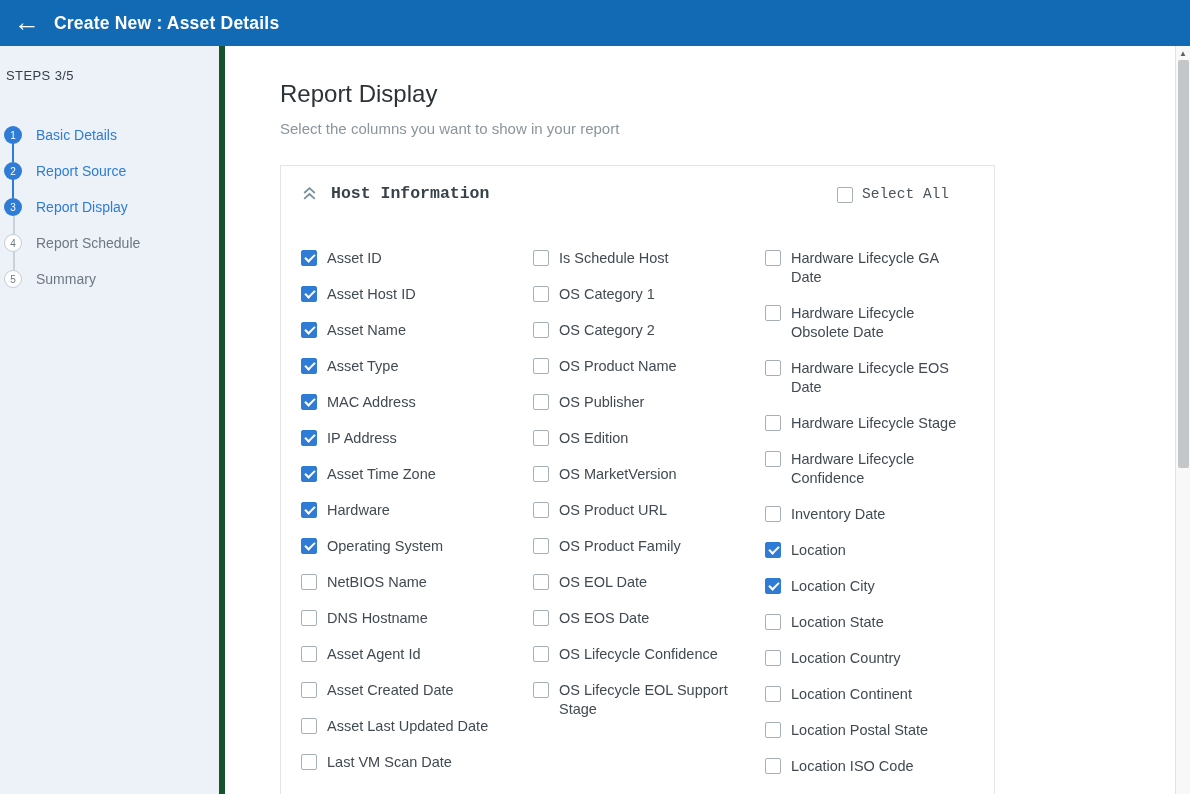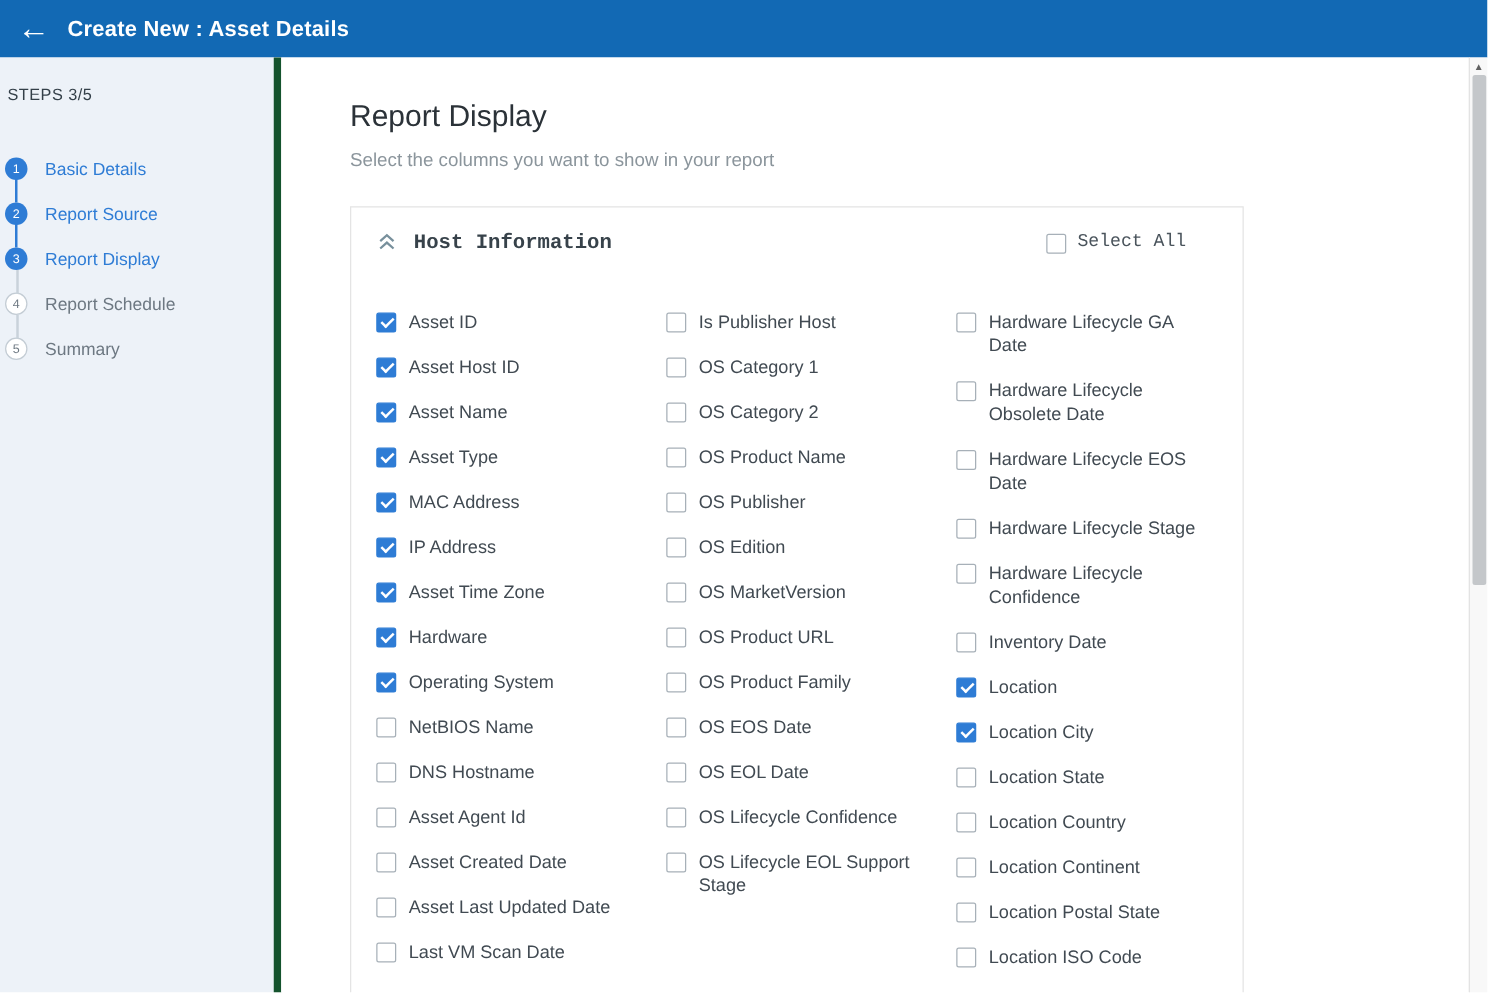--- a/index.html
+++ b/index.html
@@ -207,21 +207,21 @@
               <span class="item-label">Asset Last Updated Date</span>
             </label>
             <label class="item">
               <span class="cb"></span>
               <span class="item-label">Last VM Scan Date</span>
             </label>
           </div>
           <div class="col">
             <label class="item">
               <span class="cb"></span>
-              <span class="item-label">Is Publisher Host</span>
+              <span class="item-label">Is Schedule Host</span>
             </label>
             <label class="item">
               <span class="cb"></span>
               <span class="item-label">OS Category 1</span>
             </label>
             <label class="item">
               <span class="cb"></span>
               <span class="item-label">OS Category 2</span>
             </label>
             <label class="item">
@@ -243,25 +243,25 @@
             <label class="item">
               <span class="cb"></span>
               <span class="item-label">OS Product URL</span>
             </label>
             <label class="item">
               <span class="cb"></span>
               <span class="item-label">OS Product Family</span>
             </label>
             <label class="item">
               <span class="cb"></span>
+              <span class="item-label">OS EOL Date</span>
+            </label>
+            <label class="item">
+              <span class="cb"></span>
               <span class="item-label">OS EOS Date</span>
-            </label>
-            <label class="item">
-              <span class="cb"></span>
-              <span class="item-label">OS EOL Date</span>
             </label>
             <label class="item">
               <span class="cb"></span>
               <span class="item-label">OS Lifecycle Confidence</span>
             </label>
             <label class="item">
               <span class="cb"></span>
               <span class="item-label">OS Lifecycle EOL Support Stage</span>
             </label>
           </div>

